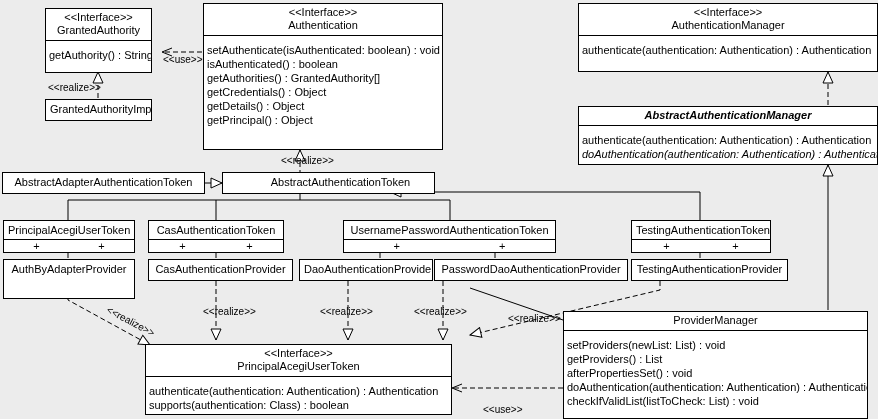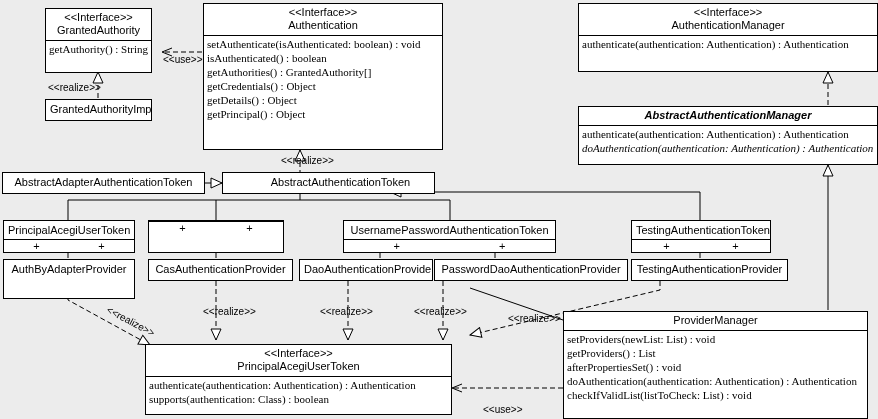--- a/index.html
+++ b/index.html
@@ -24,21 +24,21 @@
   .hdr{
     text-align:center;
     padding:2px 3px 3px 3px;
     line-height:13px;
     white-space:nowrap;
   }
   .stereo{font-size:11px;}
   .name{font-size:11px;}
   .name.ital{font-style:italic;font-weight:bold;}
   .sep{border-top:1px solid #000;}
-  .members{padding:1px 3px 2px 3px;font-family:Liberation Serif, serif;}
+  .members{padding:7px 3px 2px 3px;}
   .members div{line-height:14px;white-space:nowrap;}
   .members div.ital{font-style:italic;}
   .plusrow{
     display:flex;
     border-top:1px solid #000;
     height:13px;
     align-items:center;
   }
   .plusrow span{flex:1;text-align:center;line-height:13px;font-size:11px;}
   .edgelabel{
@@ -158,20 +158,21 @@
 
   <div class="box" style="left:3px;top:220px;width:132px;height:33px;">
     <div class="onerow" style="text-align:center;">PrincipalAcegiUserToken</div>
     <div class="plusrow">
       <span>+</span>
       <span>+</span>
     </div>
   </div>
 
   <div class="box" style="left:148px;top:220px;width:136px;height:33px;">
+    <div class="onerow" style="text-align:center;">CasAuthenticationToken</div>
     <div class="plusrow">
       <span>+</span>
       <span>+</span>
     </div>
   </div>
 
   <div class="box" style="left:343px;top:220px;width:213px;height:33px;">
     <div class="onerow" style="text-align:center;">UsernamePasswordAuthenticationToken</div>
     <div class="plusrow">
       <span>+</span>

